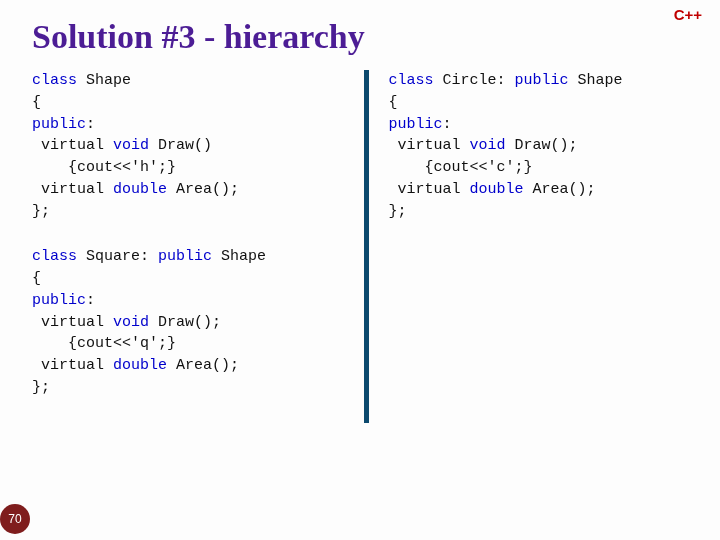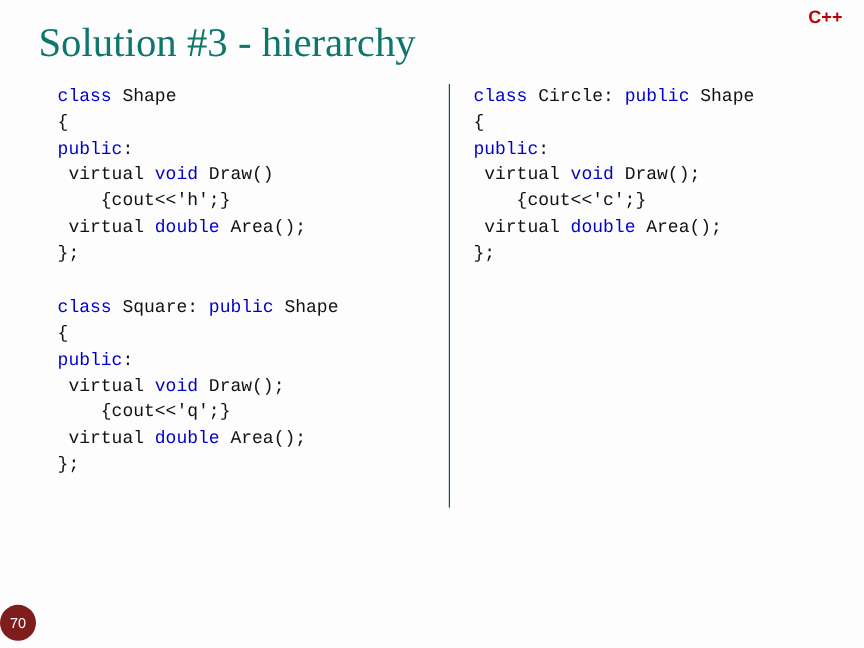--- a/index.html
+++ b/index.html
@@ -22,35 +22,34 @@
     position: absolute;
     top: 6px;
     right: 18px;
     font-family: Verdana, Geneva, sans-serif;
     font-weight: bold;
     font-size: 15px;
     color: #c00000;
   }
   .title {
     font-size: 34px;
-    color: #0f766e;
+    color: #4c1d95;
     margin: 8px 0 14px 0;
-    font-weight: normal;
+    font-weight: bold;
   }
   .content {
     display: flex;
     flex-direction: row;
   }
   .col {
     width: 320px;
   }
   .col-left {
-    border-right: 1px solid #0c4a6e;
+    border-right: 5px solid #0c4a6e;
     padding-right: 20px;
-    margin-left: 16px;
   }
   .col-right {
     padding-left: 20px;
   }
   pre.code {
     margin: 0 0 24px 0;
     font-family: Consolas, 'Courier New', monospace;
     font-size: 15px;
     line-height: 1.45;
     white-space: pre;

